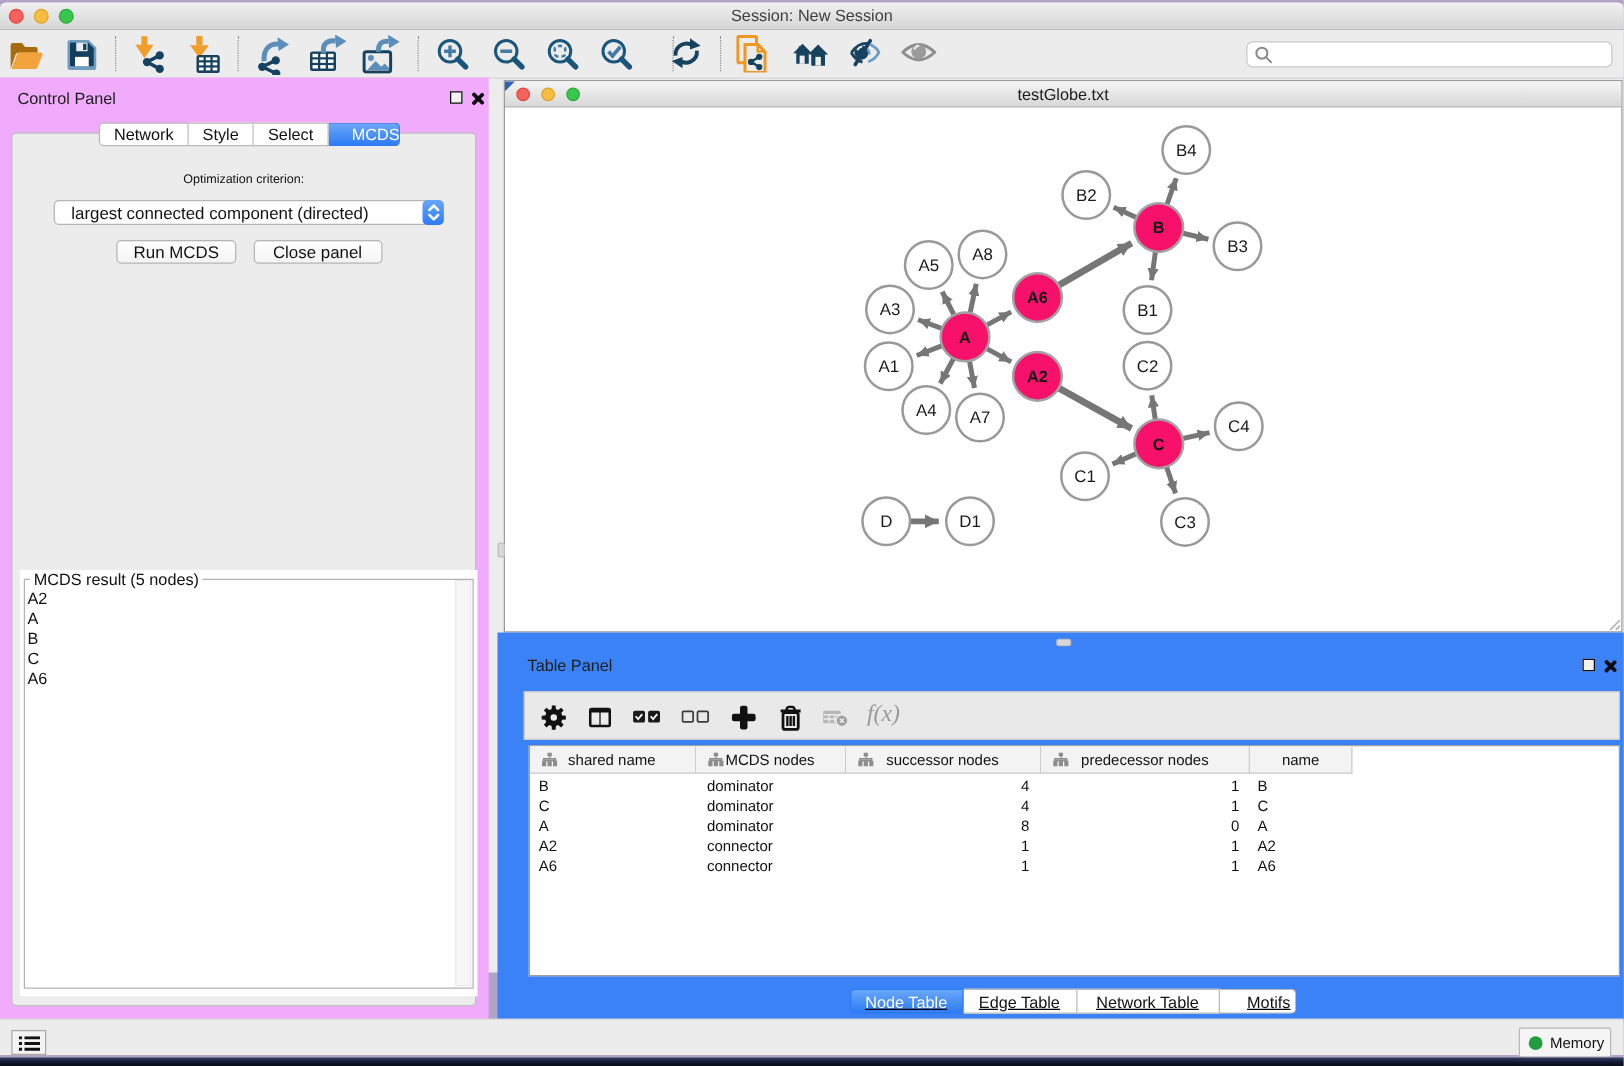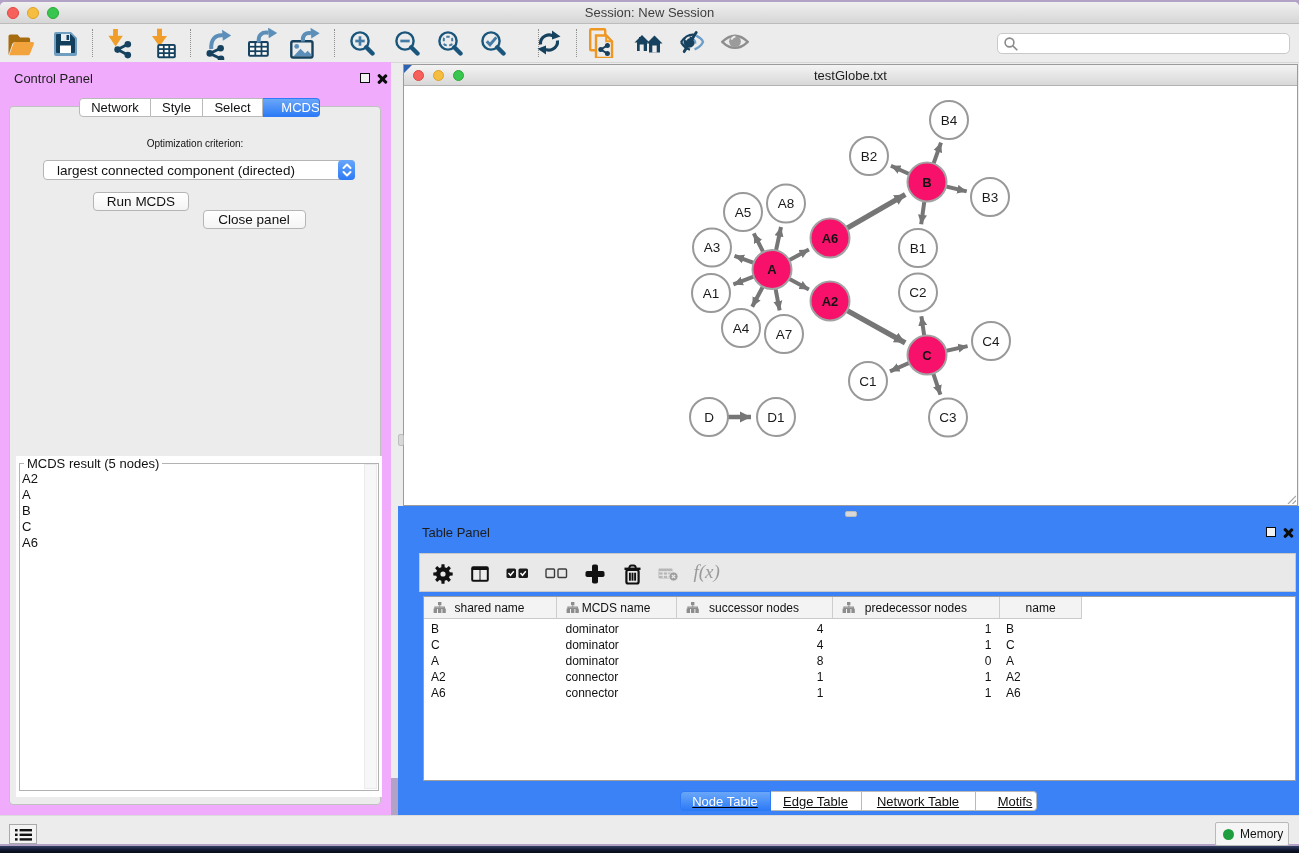--- a/index.html
+++ b/index.html
@@ -225,21 +225,21 @@
       <div id="combo">
         <span style="position:absolute; left:13px; top:2px;">largest connected component (directed)</span>
         <div class="cap">
             <svg style="position:absolute; left:2.5px; top:2px;" width="12" height="16" viewBox="0 0 12 16">
               <path d="M2.5,6 L6,2.5 L9.5,6" fill="none" stroke="#fff" stroke-width="2" stroke-linecap="round" stroke-linejoin="round"></path>
               <path d="M2.5,10 L6,13.5 L9.5,10" fill="none" stroke="#fff" stroke-width="2" stroke-linecap="round" stroke-linejoin="round"></path>
             </svg>
           </div>
       </div>
       <div class="btn" style="left:83px; top:84.5px; width:96px; height:19px;">Run MCDS</div>
-      <div class="btn" style="left:192.5px; top:84.5px; width:103px; height:19px;margin-top:18px;">Close panel</div>
+      <div class="btn" style="left:192.5px; top:84.5px; width:103px; height:19px;">Close panel</div>
       <div id="mcds-box">
         <div id="mcds-border"></div>
         <div id="mcds-label">MCDS result (5 nodes)</div>
         <div class="mcds-item" style="top:15px;">A2</div>
         <div class="mcds-item" style="top:31px;">A</div>
         <div class="mcds-item" style="top:47px;">B</div>
         <div class="mcds-item" style="top:63px;">C</div>
         <div class="mcds-item" style="top:79px;">A6</div>
         <div id="mcds-scroll"></div>
       </div>
@@ -403,21 +403,21 @@
           <svg class="oc" width="13" height="12" viewBox="0 0 13 12">
             <g fill="#8d8d8d">
               <rect x="5" y="0" width="3.4" height="3.2"></rect>
               <rect x="0.6" y="6.6" width="3.4" height="4.4"></rect>
               <rect x="5" y="6.6" width="3.4" height="4.4"></rect>
               <rect x="9.4" y="6.6" width="3.4" height="4.4"></rect>
               <path d="M6.3 3.2 h1 v2 h-1 z"></path>
               <path d="M1.9 5 h9.5 v1.4 h-9.5 z" fill="none" stroke="#8d8d8d" stroke-width="1.1"></path>
             </g>
           </svg>
-          <div class="lbl">MCDS name</div>
+          <div class="lbl">MCDS nodes</div>
         </div>
       <div class="th" style="left:253px; width:156px;">
           <svg class="oc" width="13" height="12" viewBox="0 0 13 12">
             <g fill="#8d8d8d">
               <rect x="5" y="0" width="3.4" height="3.2"></rect>
               <rect x="0.6" y="6.6" width="3.4" height="4.4"></rect>
               <rect x="5" y="6.6" width="3.4" height="4.4"></rect>
               <rect x="9.4" y="6.6" width="3.4" height="4.4"></rect>
               <path d="M6.3 3.2 h1 v2 h-1 z"></path>
               <path d="M1.9 5 h9.5 v1.4 h-9.5 z" fill="none" stroke="#8d8d8d" stroke-width="1.1"></path>

